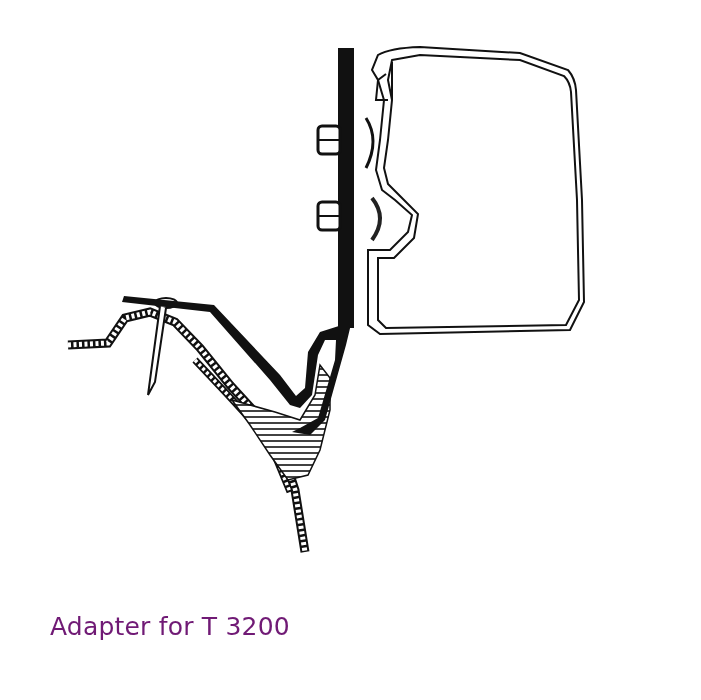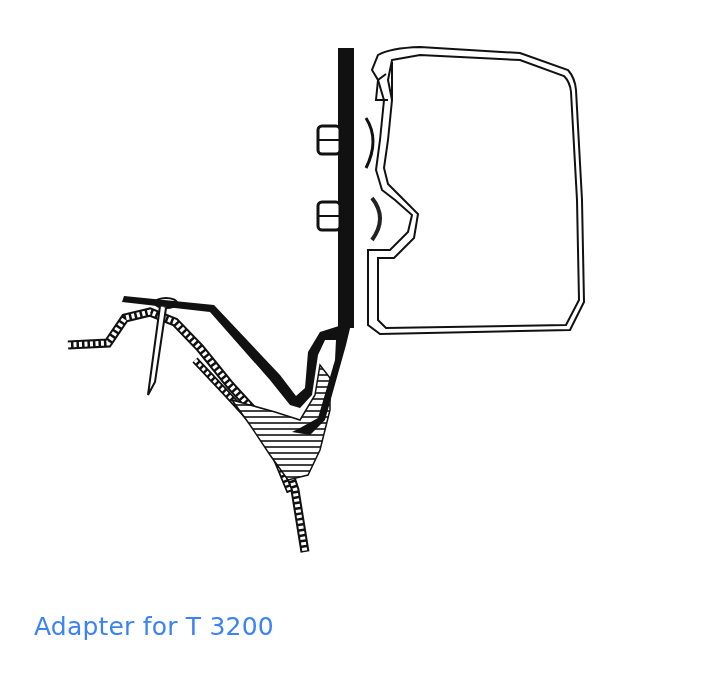--- a/index.html
+++ b/index.html
@@ -1,21 +1,21 @@
 <!DOCTYPE html>
 <html><head>
   <meta charset="utf-8">
   <style>
     html, body { margin: 0; padding: 0; background: #ffffff; }
     body { width: 701px; height: 700px; position: relative; overflow: hidden; }
     #diagram { position: absolute; left: 0; top: 0; width: 701px; height: 600px; }
     #caption {
-      position: absolute; left: 34px; top: 612px;
+      position: absolute; left: 50px; top: 612px;
       font-family: "DejaVu Sans", sans-serif;
-      font-size: 25px; color: #3b82f6; letter-spacing: 0.2px;
+      font-size: 25px; color: #701a75; letter-spacing: 0.2px;
     }
   </style>
 </head>
 <body>
 
 <svg id="diagram" viewBox="0 0 701 600" xmlns="http://www.w3.org/2000/svg">
   <defs>
     <pattern id="hatch" patternUnits="userSpaceOnUse" width="6" height="6" patternTransform="rotate(0)">
       <rect width="6" height="6" fill="#fff"></rect>
       <line x1="0" y1="3" x2="6" y2="3" stroke="#111" stroke-width="1.6"></line>

